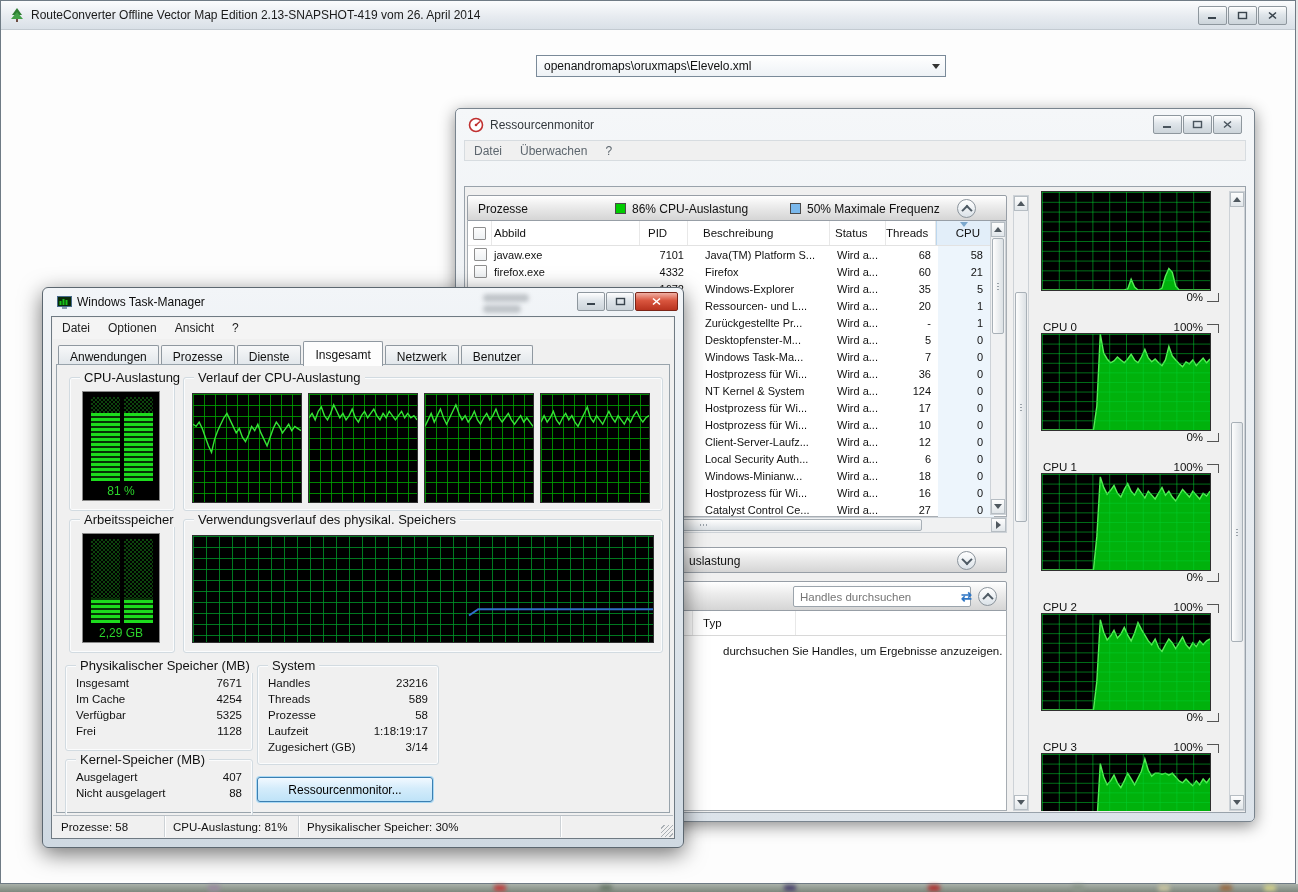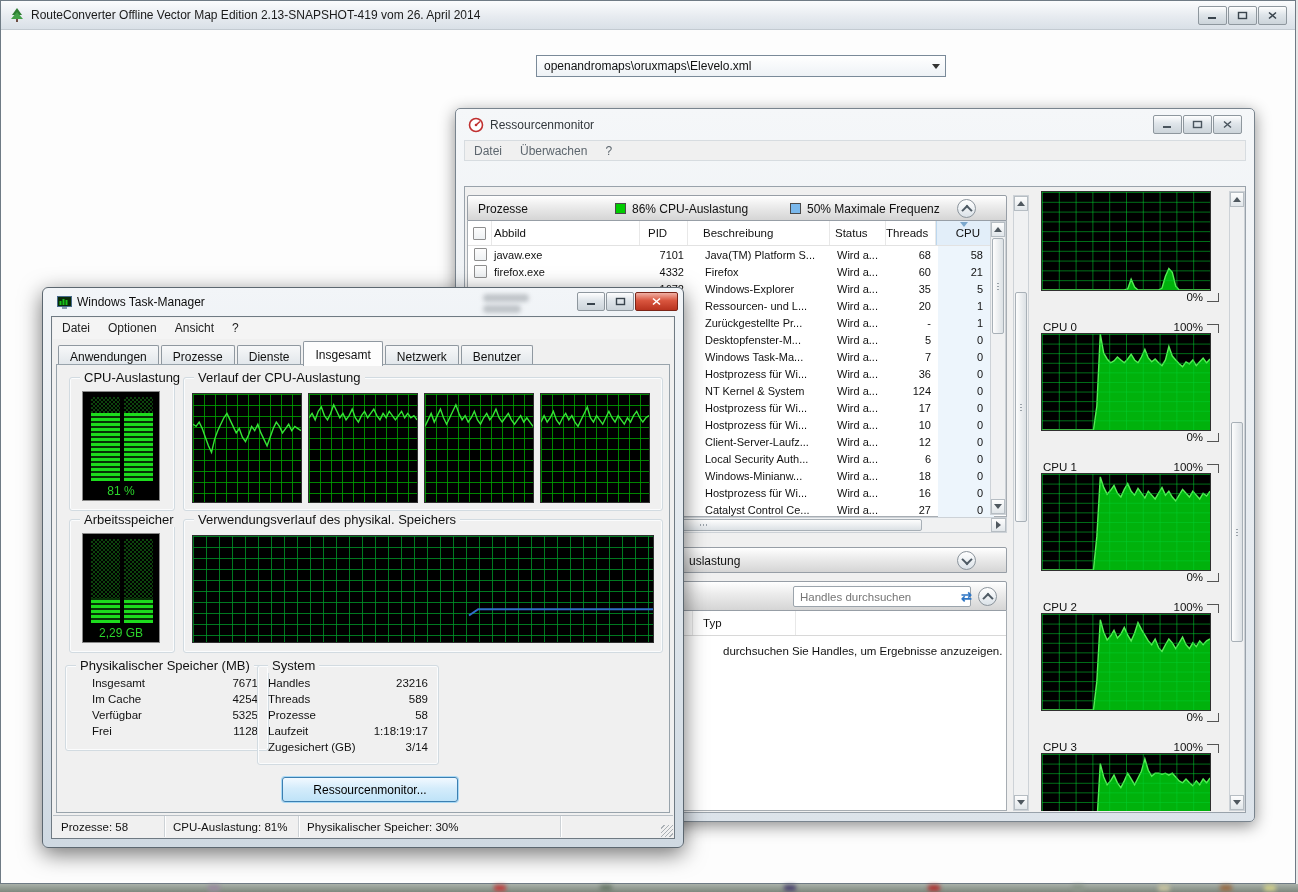--- a/index.html
+++ b/index.html
@@ -661,21 +661,21 @@
 
         <div class="grp" style="left:126px;top:154px;width:478px;height:132px;">
           <span class="grp-label">Verwendungsverlauf des physikal. Speichers</span>
           <div class="graph memgrid" style="position:absolute;left:8px;top:15px;width:462px;height:108px;">
               <svg viewBox="0 0 100 100" preserveAspectRatio="none">
                 <polyline points="60,75 62,69 100,69" fill="none" stroke="#2f6fc9" stroke-width="2" vector-effect="non-scaling-stroke"></polyline>
               </svg>
             </div>
         </div>
 
-        <div class="grp" style="left:8px;top:300px;width:186px;height:84px;padding-left:16px;">
+        <div class="grp" style="left:8px;top:300px;width:186px;height:84px;">
           <span class="grp-label">Physikalischer Speicher (MB)</span>
           <div style="padding-top:9px;">
               <div class="kv">
                 <span>Insgesamt</span>
                 <span>7671</span>
               </div>
               <div class="kv">
                 <span>Im Cache</span>
                 <span>4254</span>
               </div>
@@ -709,24 +709,37 @@
                 <span>Laufzeit</span>
                 <span>1:18:19:17</span>
               </div>
               <div class="kv">
                 <span>Zugesichert (GB)</span>
                 <span>3/14</span>
               </div>
             </div>
         </div>
 
+        <div class="grp" style="left:8px;top:394px;width:186px;height:56px;">
+          <span class="grp-label">Kernel-Speicher (MB)</span>
+          <div style="padding-top:9px;">
+              <div class="kv">
+                <span>Ausgelagert</span>
+                <span>407</span>
+              </div>
+              <div class="kv">
+                <span>Nicht ausgelagert</span>
+                <span>88</span>
+              </div>
+            </div>
+        </div>
 
         <button style="position:absolute;left:200px;top:412px;width:176px;height:25px;
           font:12px 'Liberation Sans',sans-serif;border:1px solid #3c7fb1;border-radius:3px;
-          background:linear-gradient(#f2f9ff,#d4ecfb 45%,#bfe3f8);box-shadow:0 0 0 1px #a9d9f5;cursor:default;margin-left:25px;">Ressourcenmonitor...</button>
+          background:linear-gradient(#f2f9ff,#d4ecfb 45%,#bfe3f8);box-shadow:0 0 0 1px #a9d9f5;cursor:default;">Ressourcenmonitor...</button>
       </div>
 
       <div class="tm-status">
           <span class="cell">Prozesse: 58</span>
           <span class="cell">CPU-Auslastung: 81%</span>
           <span class="cell">Physikalischer Speicher: 30%</span>
           <span class="cell"></span>
         </div>
       <div class="grip-corner"></div>
     </div>

